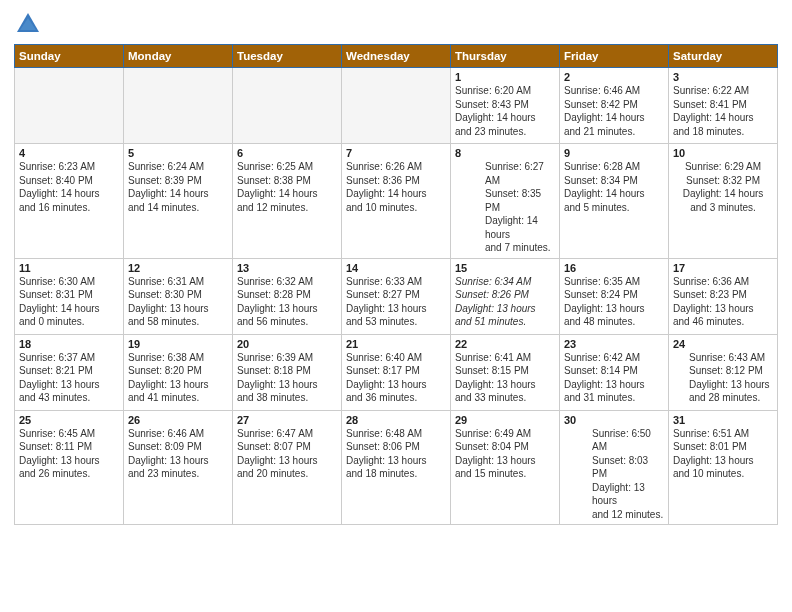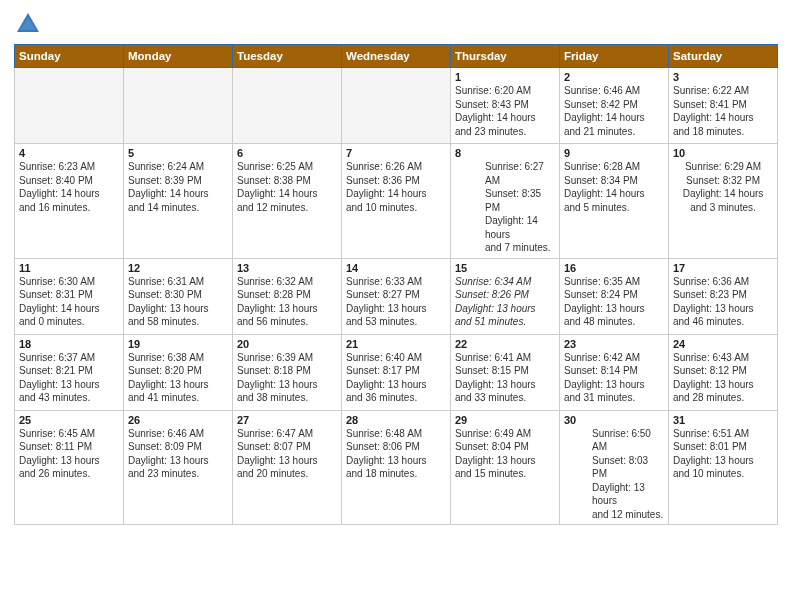--- a/index.html
+++ b/index.html
@@ -298,21 +298,21 @@
           </td>
           <td>
             <div class="day-number">23</div>
             <div class="cell-text" style="white-space: pre-line;">Sunrise: 6:42 AM
 Sunset: 8:14 PM
 Daylight: 13 hours
 and 31 minutes.</div>
           </td>
           <td>
             <div class="day-number">24</div>
-            <div class="cell-text" style="white-space: pre-line;">Sunrise: 6:43 AM
+            <div class="cell-text" style="white-space: pre-line; margin-left: 16px;">Sunrise: 6:43 AM
 Sunset: 8:12 PM
 Daylight: 13 hours
 and 28 minutes.</div>
           </td>
         </tr>
         <tr>
           <td>
             <div class="day-number">25</div>
             <div class="cell-text" style="white-space: pre-line;">Sunrise: 6:45 AM
 Sunset: 8:11 PM

